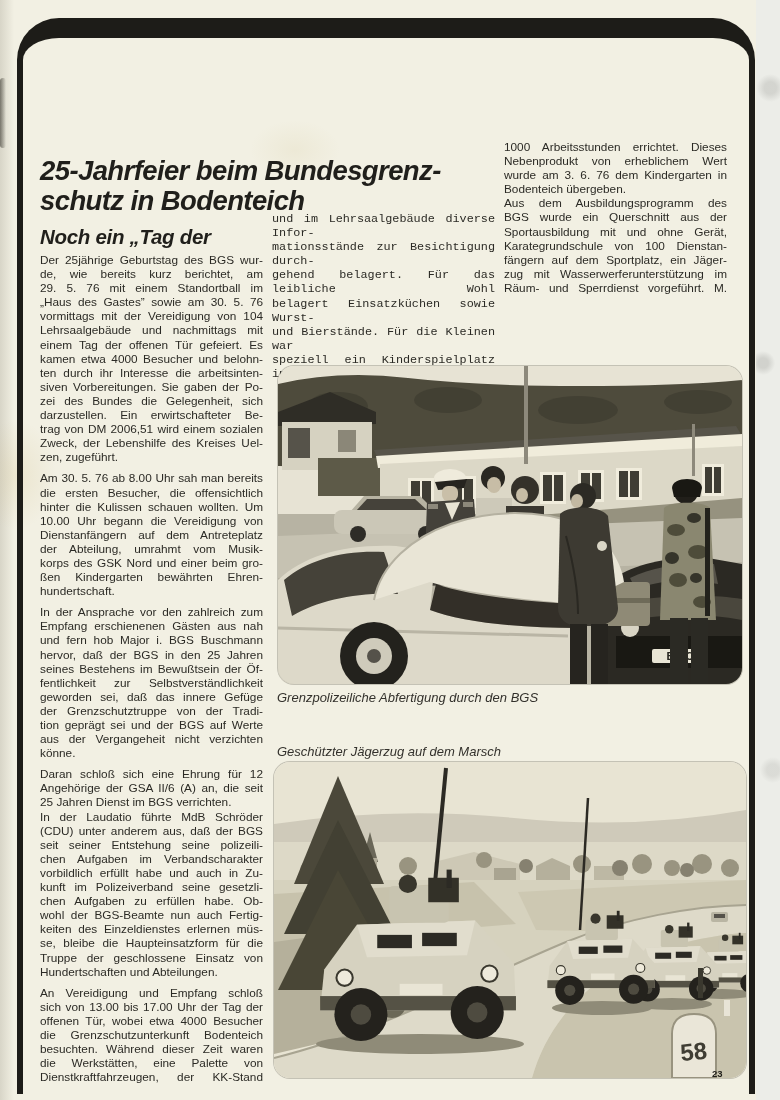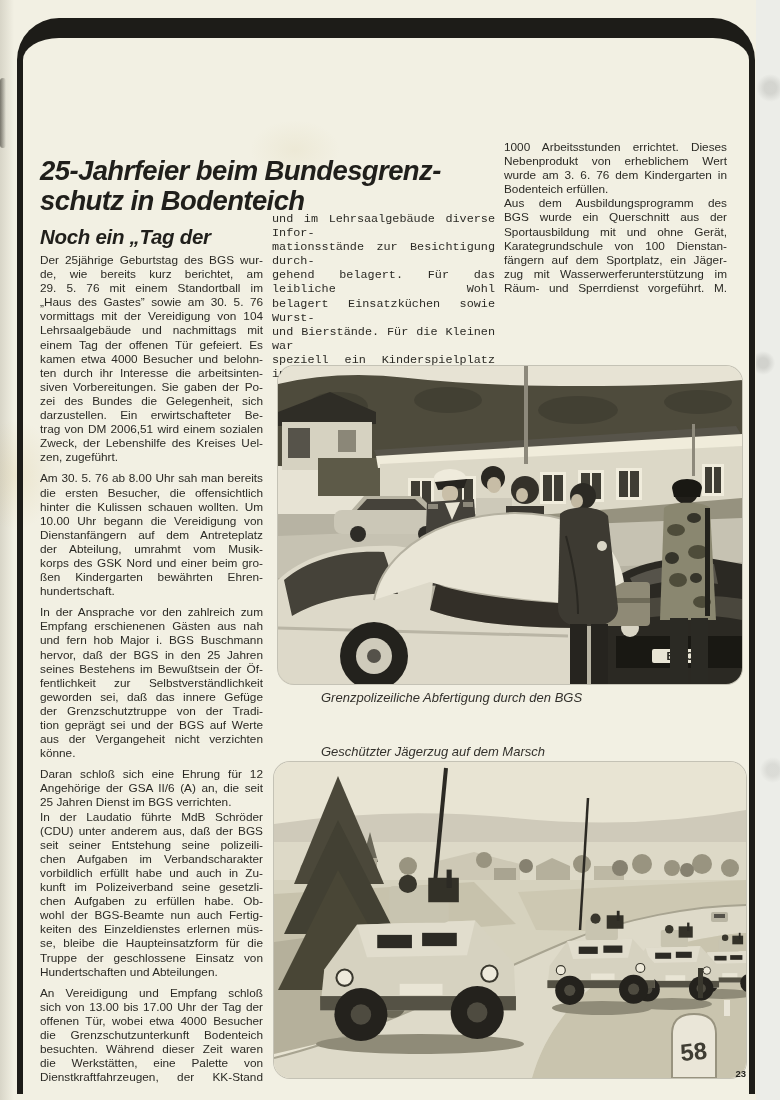--- a/index.html
+++ b/index.html
@@ -39,24 +39,24 @@
   .col-right{left:504px;top:140px;}
   .jline{text-align:justify;text-align-last:justify;}
   .jline.jlast{text-align-last:left;}
   .blk.gap{margin-top:7px;}
 
   .photo{position:absolute;border-radius:16px;overflow:hidden;
       box-shadow:0 0 0 1px rgba(60,56,44,.25);}
   .photo svg{display:block;}
   .photo1{left:278px;top:366px;width:464px;height:318px;}
   .photo2{left:274px;top:762px;width:472px;height:316px;}
-  .caption{position:absolute;font-style:italic;font-size:13px;color:#33312c;white-space:nowrap;margin-left:44px;}
+  .caption{position:absolute;font-style:italic;font-size:13px;color:#33312c;white-space:nowrap;}
   .caption1{left:277px;top:690px;}
   .caption2{left:277px;top:744px;}
-  .pagenum{position:absolute;left:712px;top:1068px;width:34px;text-align:right;
+  .pagenum{position:absolute;left:712px;top:1068px;width:34px;text-align:left;
       font-weight:bold;font-size:9.5px;color:#22211c;}
 </style>
 </head>
 <body>
 
 <div class="paper"></div>
 <div class="edge-left"></div>
 <div class="edge-smudge"></div>
 <div class="edge-right"></div>
 <div class="stain s1"></div>
@@ -151,21 +151,21 @@
       <div class="jline">belagert Einsatzküchen sowie Wurst-</div>
       <div class="jline">und Bierstände. Für die Kleinen war</div>
       <div class="jline">speziell ein Kinderspielplatz in über</div>
     </div>
   </div>
 <div class="col col-right">
     <div class="blk">
       <div class="jline">1000 Arbeitsstunden errichtet. Dieses</div>
       <div class="jline">Nebenprodukt von erheblichem Wert</div>
       <div class="jline">wurde am 3. 6. 76 dem Kindergarten in</div>
-      <div class="jline jlast">Bodenteich erfüllen.</div>
+      <div class="jline jlast">Bodenteich übergeben.</div>
     </div>
     <div class="blk">
       <div class="jline">Aus dem Ausbildungsprogramm des</div>
       <div class="jline">BGS wurde ein Querschnitt aus der</div>
       <div class="jline">Sportausbildung mit und ohne Gerät,</div>
       <div class="jline">Karategrundschule von 100 Dienstan-</div>
       <div class="jline">fängern auf dem Sportplatz, ein Jäger-</div>
       <div class="jline">zug mit Wasserwerferunterstützung im</div>
       <div class="jline">Räum- und Sperrdienst vorgeführt. M.</div>
     </div>

